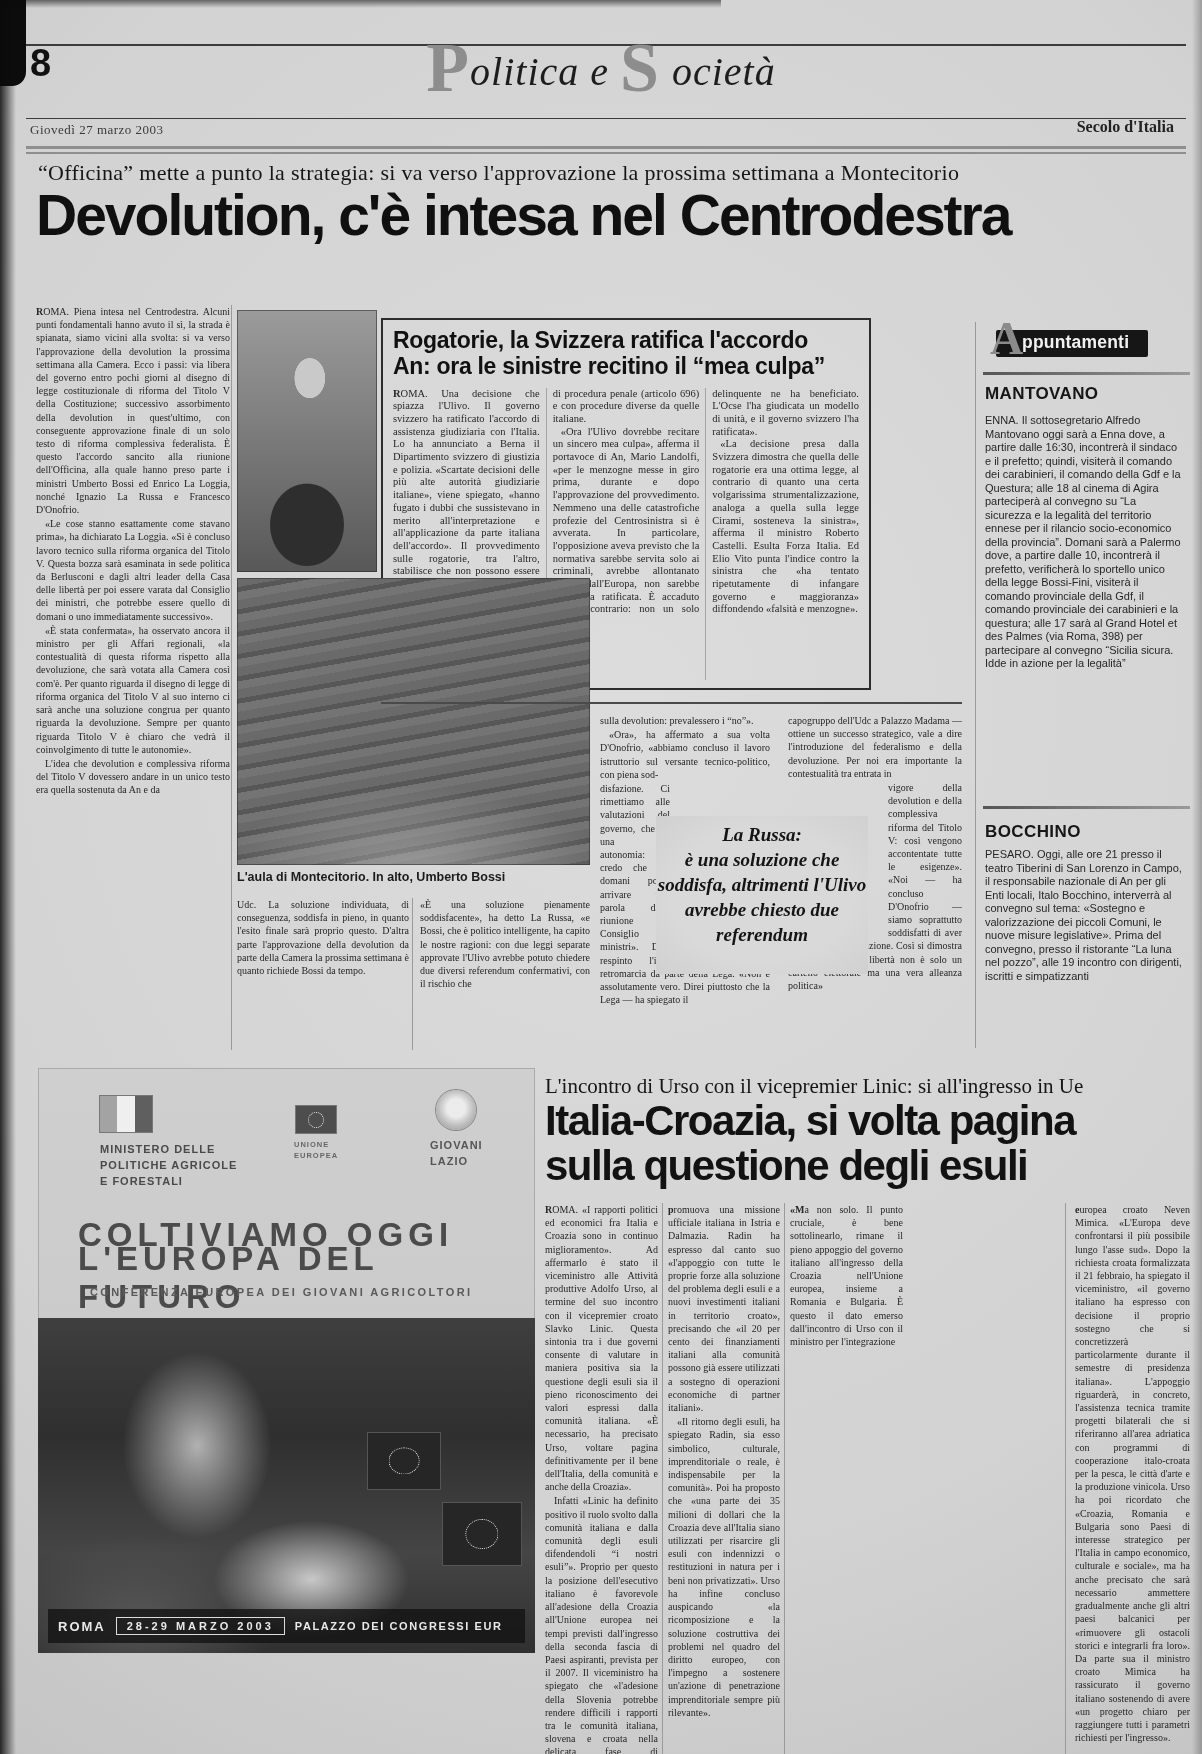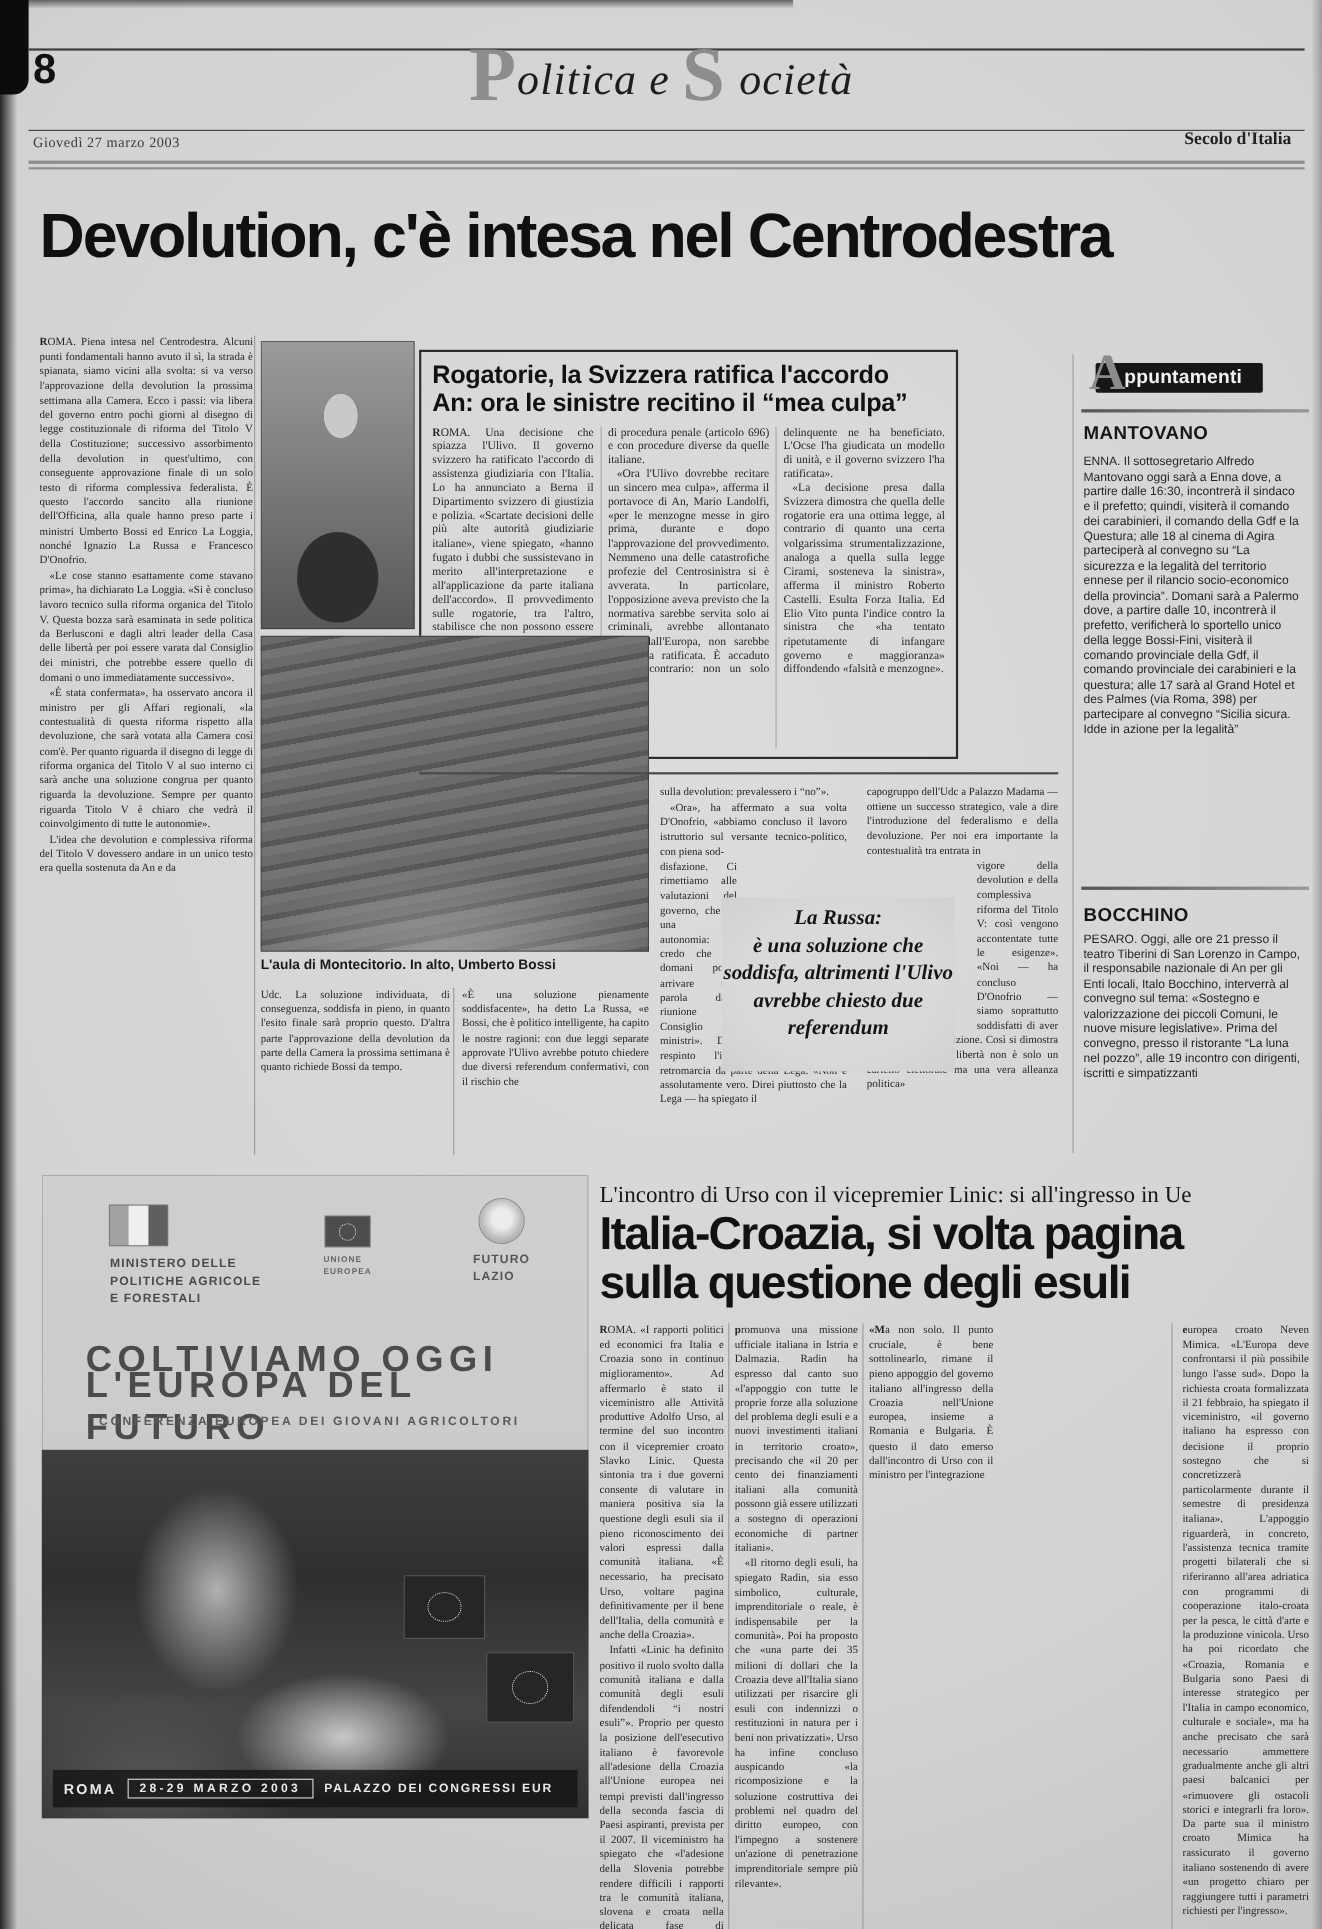--- a/index.html
+++ b/index.html
@@ -141,20 +141,21 @@
   <div class="abs rule" style="left:26px;top:44px;width:1160px;height:2px;"></div>
   <div class="abs section-title">
     <span class="big">P</span><span style="font-style:italic;">olitica e </span><span class="big">S</span><span style="font-style:italic;margin-left:12px;">ocietà</span>
   </div>
   <div class="abs rule" style="left:26px;top:118px;width:1160px;height:1px;"></div>
   <div class="abs dateline">Giovedì 27 marzo 2003</div>
   <div class="abs paper-name">Secolo d'Italia</div>
   <div class="abs rule-soft" style="left:26px;top:146px;width:1160px;height:3px;"></div>
   <div class="abs rule-soft" style="left:26px;top:152px;width:1160px;height:2px;"></div>
 
+  <div class="abs kicker">“Officina” mette a punto la strategia: si va verso l'approvazione la prossima settimana a Montecitorio</div>
   <div class="abs headline">Devolution, c'è intesa nel Centrodestra</div>
 
   <div class="abs bodytxt lead-col1">
       <p>ROMA. Piena intesa nel Centrodestra. Alcuni punti fondamentali hanno avuto il sì, la strada è spianata, siamo vicini alla svolta: si va verso l'approvazione della devolution la prossima settimana alla Camera. Ecco i passi: via libera del governo entro pochi giorni al disegno di legge costituzionale di riforma del Titolo V della Costituzione; successivo assorbimento della devolution in quest'ultimo, con conseguente approvazione finale di un solo testo di riforma complessiva federalista. È questo l'accordo sancito alla riunione dell'Officina, alla quale hanno preso parte i ministri Umberto Bossi ed Enrico La Loggia, nonché Ignazio La Russa e Francesco D'Onofrio.</p>
       <p>«Le cose stanno esattamente come stavano prima», ha dichiarato La Loggia. «Si è concluso lavoro tecnico sulla riforma organica del Titolo V. Questa bozza sarà esaminata in sede politica da Berlusconi e dagli altri leader della Casa delle libertà per poi essere varata dal Consiglio dei ministri, che potrebbe essere quello di domani o uno immediatamente successivo».</p>
       <p>«È stata confermata», ha osservato ancora il ministro per gli Affari regionali, «la contestualità di questa riforma rispetto alla devoluzione, che sarà votata alla Camera così com'è. Per quanto riguarda il disegno di legge di riforma organica del Titolo V al suo interno ci sarà anche una soluzione congrua per quanto riguarda la devoluzione. Sempre per quanto riguarda Titolo V è chiaro che vedrà il coinvolgimento di tutte le autonomie».</p>
       <p>L'idea che devolution e complessiva riforma del Titolo V dovessero andare in un unico testo era quella sostenuta da An e da</p>
     </div>
   <div class="abs vr" style="left:231px;top:305px;height:745px;"></div>
 
@@ -231,21 +232,21 @@
         <div class="fi-w"></div>
         <div class="fi-r"></div>
     </div>
     <div class="abs ad-logo-label lab-min">MINISTERO DELLE
 POLITICHE AGRICOLE
 E FORESTALI</div>
     <div class="abs eu-flag ad-eu"></div>
     <div class="abs ad-logo-label lab-eu">UNIONE
 EUROPEA</div>
     <div class="abs ad-lazio"></div>
-    <div class="abs ad-logo-label lab-laz">FUTURO
+    <div class="abs ad-logo-label lab-laz">GIOVANI
 LAZIO</div>
     <div class="abs ad-title ad-title1">COLTIVIAMO OGGI</div>
     <div class="abs ad-title ad-title2">L'EUROPA DEL FUTURO</div>
     <div class="abs ad-sub">CONFERENZA EUROPEA DEI GIOVANI AGRICOLTORI</div>
     <div class="abs ad-photo">
       <div class="eu-mini" style="left:330px;top:115px;width:72px;height:56px;"></div>
       <div class="eu-mini" style="left:405px;top:185px;width:78px;height:62px;"></div>
     </div>
     <div class="abs ad-banner">
       <span class="city">ROMA</span>

